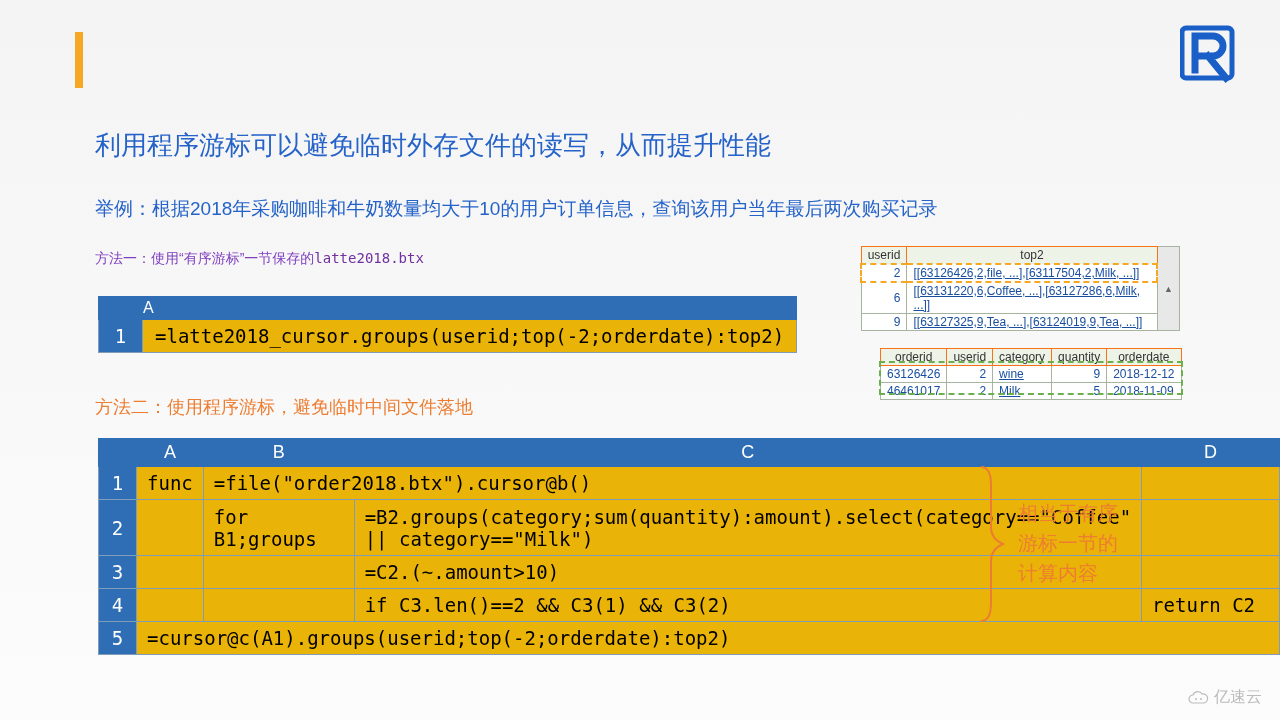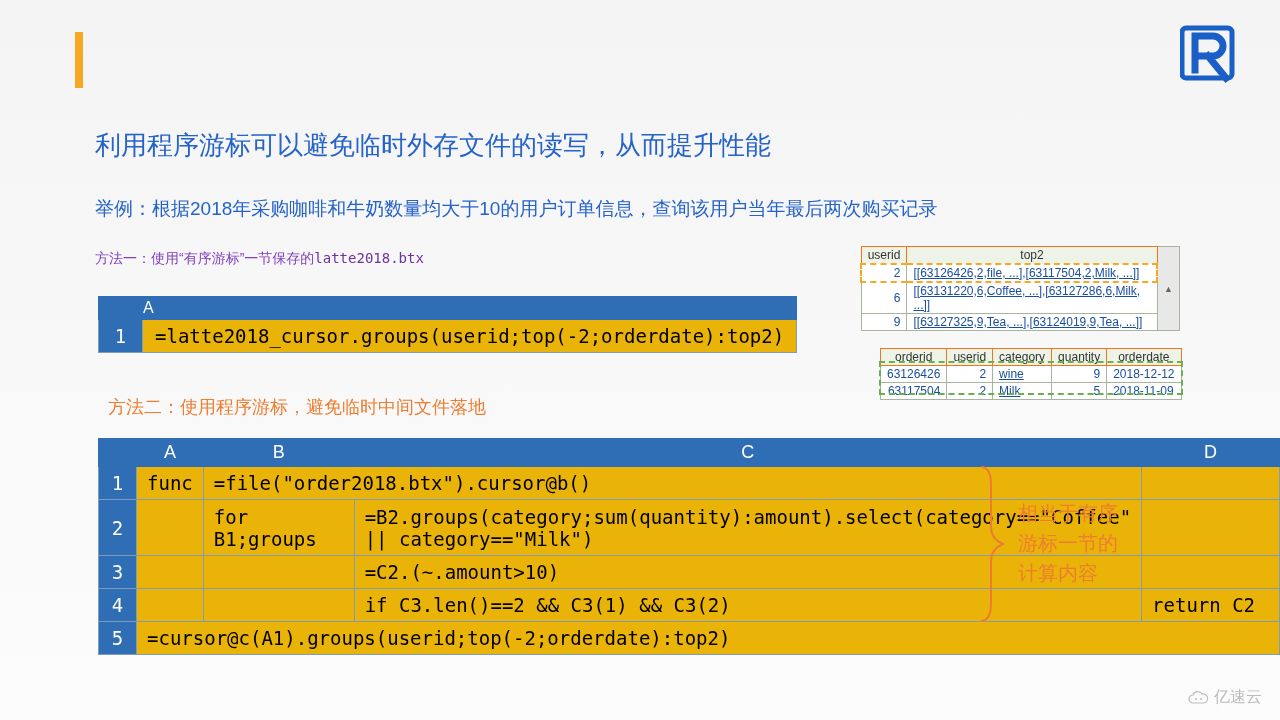--- a/index.html
+++ b/index.html
@@ -15,21 +15,21 @@
 
   .logo { position: absolute; right: 30px; top: 24px; }
   .logo svg { width: 70px; height: 60px; }
 
   .subtitle { position: absolute; left: 95px; top: 128px; font-size: 26px; color: #2563c9; }
   .example  { position: absolute; left: 95px; top: 196px; font-size: 19px; color: #2563c9; }
 
   .method1-label { position: absolute; left: 95px; top: 250px; font-size: 14px; color: #8040c0; }
   .method1-label .fname { color: #7030a0; font-family: Consolas, monospace; }
 
-  .method2-label { position: absolute; left: 108px; top: 395px; font-size: 18px; color: #ed7d31; }
+  .method2-label { position: absolute; left: 95px; top: 395px; font-size: 18px; color: #ed7d31; }
 
   
   .tbl { border-collapse: collapse; }
   .tbl th { background: #2f6db5; color: #fff; font-weight: 400; text-align: center; border: 1px solid #2f6db5; }
   .tbl td { background: #eab308; border: 1px solid #7f9db9; padding: 4px 10px; font-size: 18px; font-family: Consolas, "Microsoft YaHei", monospace; }
   .tbl .rownum { background: #2f6db5; color: #fff; text-align: center; width: 44px; }
 
   .tbl1 { position: absolute; left: 98px; top: 296px; }
   .tbl1 th { font-size: 16px; padding: 2px 0; }
   .tbl1 td { font-size: 19px; padding: 5px 12px; }
@@ -194,21 +194,21 @@
     <th>orderdate</th>
   </tr>
   <tr>
     <td class="num">63126426</td>
     <td class="num">2</td>
     <td class="txt">wine</td>
     <td class="num">9</td>
     <td>2018-12-12</td>
   </tr>
   <tr>
-    <td class="num">63117504</td>
+    <td class="num">46461017</td>
     <td class="num">2</td>
     <td class="txt">Milk</td>
     <td class="num">5</td>
     <td>2018-11-09</td>
   </tr>
 </tbody>
   </table>
 <div class="dashbox"></div>
 
 <div class="watermark">

